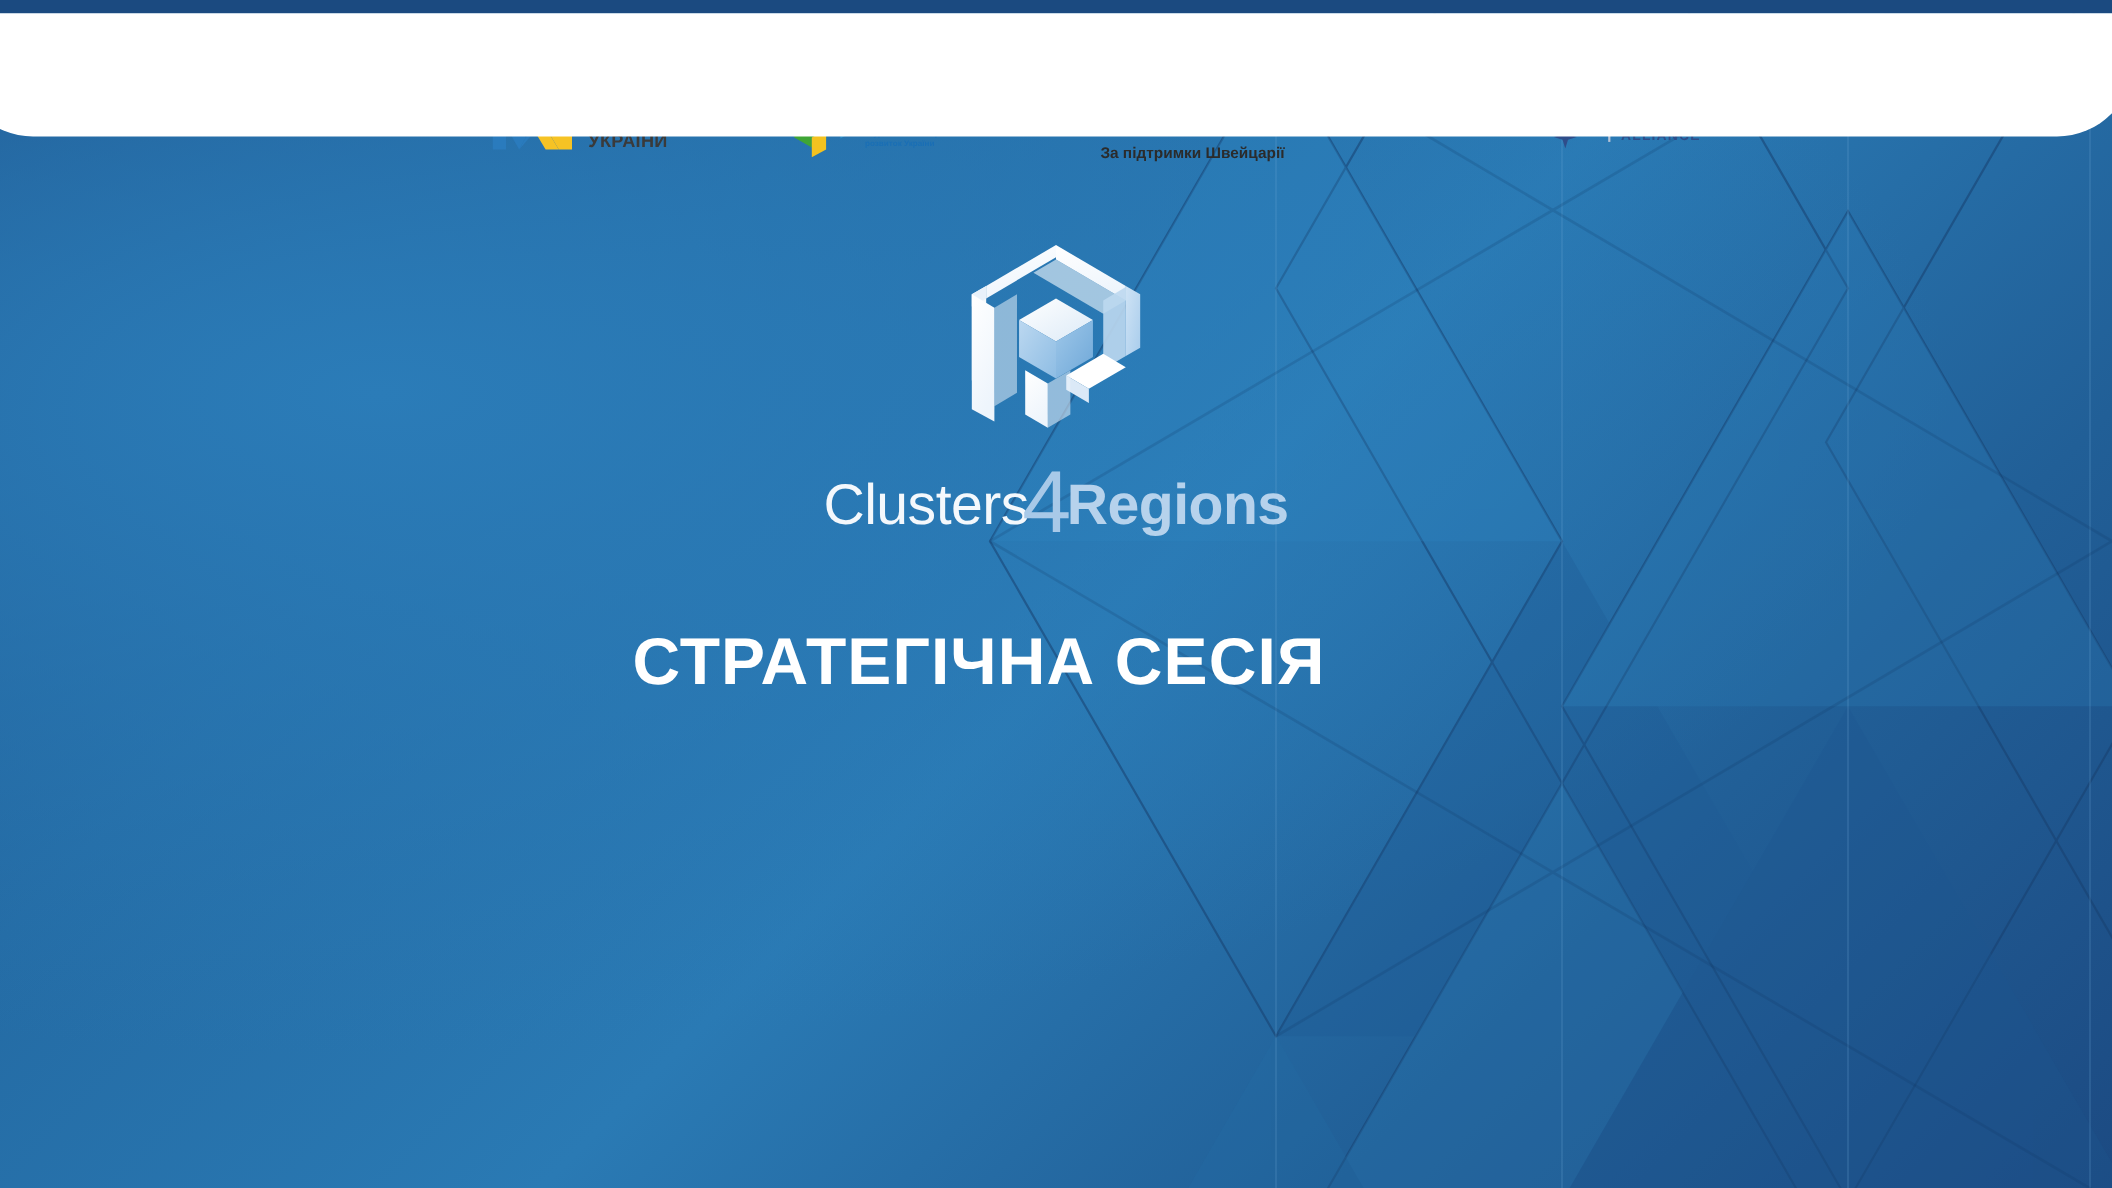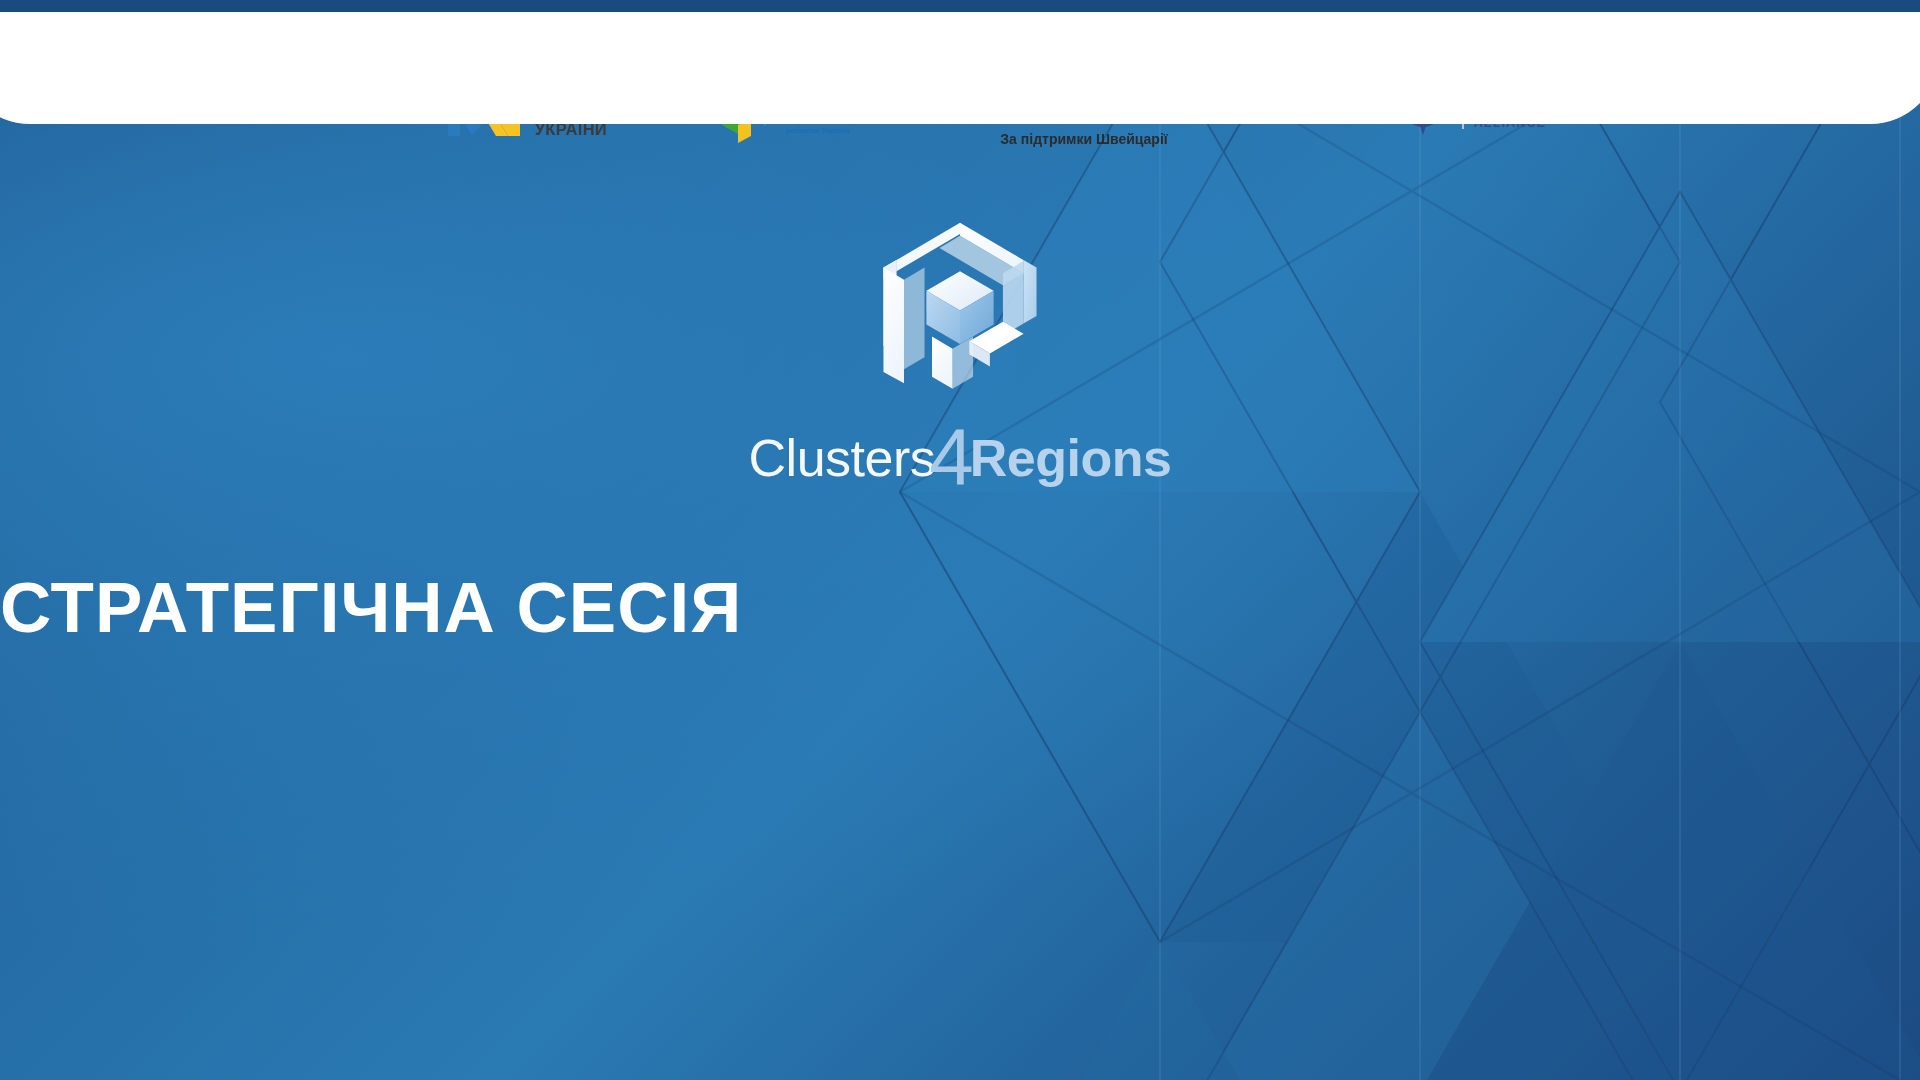--- a/index.html
+++ b/index.html
@@ -122,22 +122,22 @@
   }
   .wm-regions {
     font-size:52px; font-weight:bold; color:#b6d2ec;
     letter-spacing:-0.5px;
   }
 
   
   .title {
     position:absolute;
     top:555px; left:0; width:1780px;
-    text-align:left;
-    font-size:71px; font-weight:bold; color:#ffffff;
+    text-align:center;
+    font-size:60px; font-weight:bold; color:#ffffff;
     letter-spacing:1px;
     z-index:5;
     white-space:nowrap;
   }
 </style>
 </head>
 <body>
 
 <div class="slide">
 

